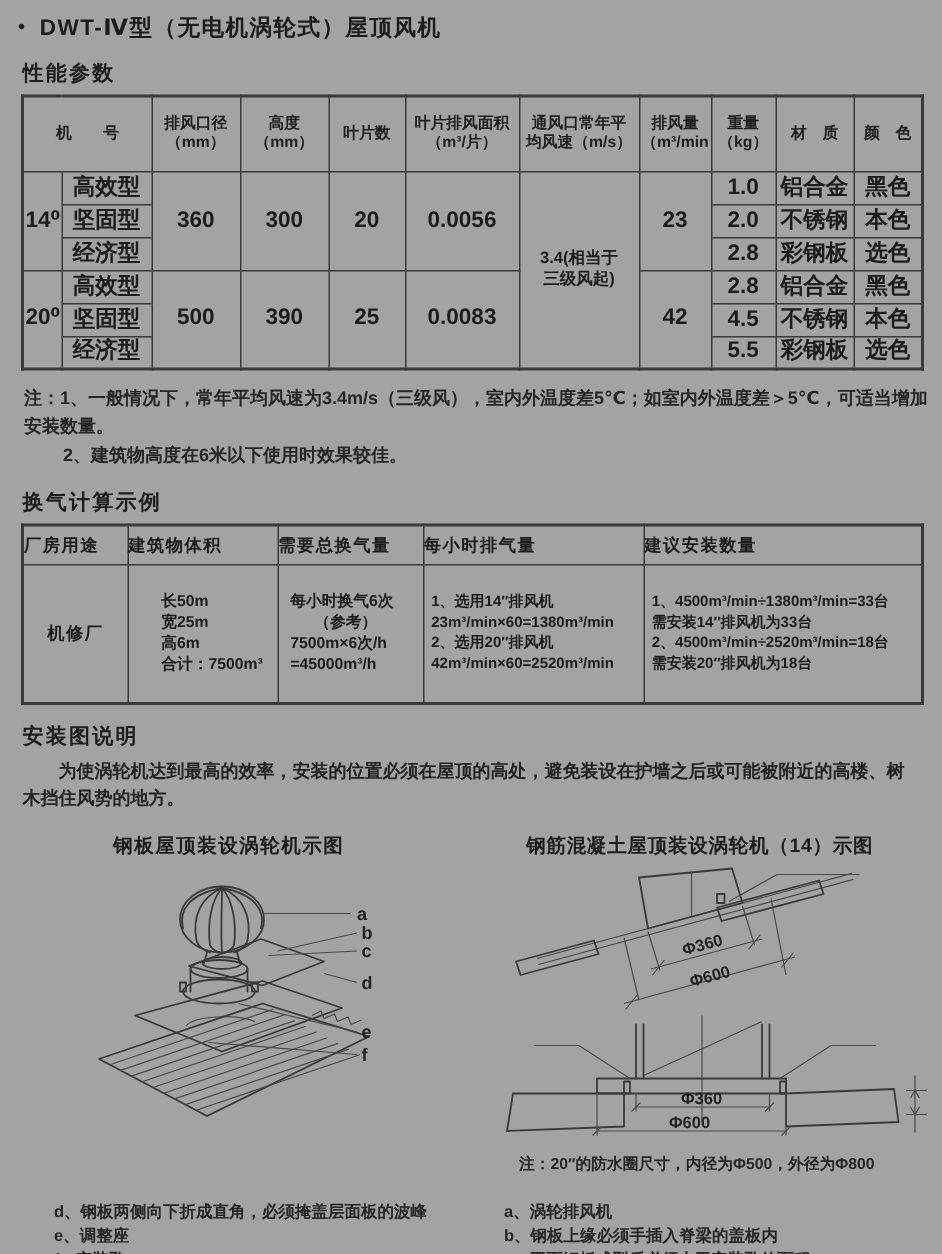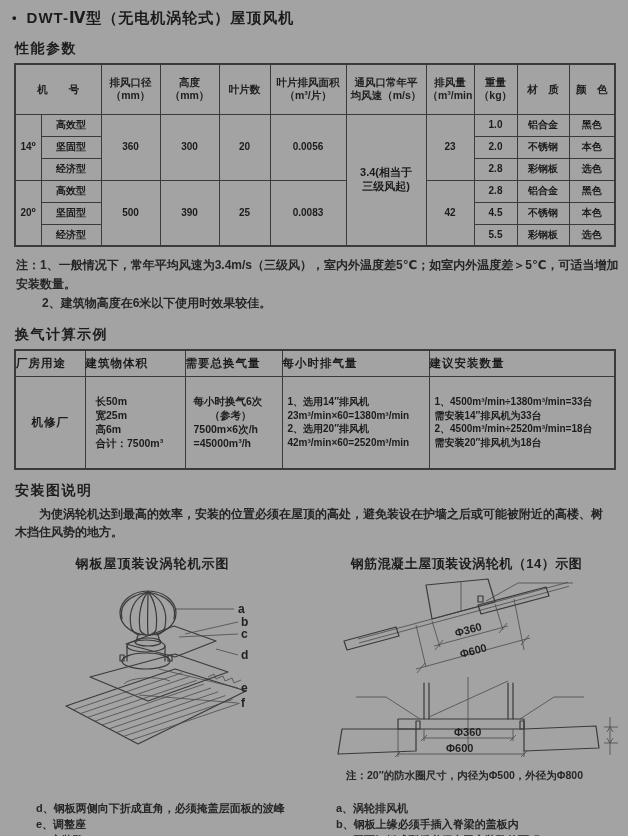--- a/index.html
+++ b/index.html
@@ -19,33 +19,33 @@
 
   table { border-collapse: collapse; table-layout: fixed; width: 600px; margin-left: 14px; }
   table.perf { border: 2px solid #3a3a3a; }
   .perf th, .perf td {
     border: 1px solid #3a3a3a;
     text-align: center; vertical-align: middle;
     font-weight: bold; white-space: pre-line; line-height: 1.25;
     overflow: hidden; padding: 0 1px;
   }
   .perf th { font-size: 10.5px; height: 50px; color:#202020; }
-  .perf td { font-size: 10px; height: 22px; color:#1c1c1c; }
+  .perf td { font-size: 15px; height: 22px; color:#1c1c1c; }
   .perf td.wind { font-size: 11px; }
 
   .notes { margin: 9px 0 0 16px; font-size: 12px; font-weight: bold; line-height: 1.6; color:#262626; }
   .notes .n2 { padding-left: 26px; }
 
   table.exch { border: 2px solid #3a3a3a; }
   .exch th, .exch td { border: 1px solid #3a3a3a; font-weight: bold; vertical-align: middle; color:#1c1c1c; }
   .exch th { font-size: 11.5px; height: 27px; text-align: left; letter-spacing: 1px; }
   .exch td { height: 92px; font-size: 10.5px; }
   .exch td.c-usage { text-align: center; font-size: 11.5px; letter-spacing: 1px; }
   .exch td .ln { display: block; line-height: 1.35; }
-  .exch td.c-volume { padding-left: 10px; }
+  .exch td.c-volume { padding-left: 22px; }
   .exch td.c-required { padding-left: 8px; }
   .exch td.c-required .ln-ref { padding-left: 16px; }
   .exch td.c-hourly { padding-left: 5px; font-size: 10px; }
   .exch td.c-suggest { padding-left: 5px; font-size: 10px; }
 
   .install-para { margin: 5px 15px 0 15px; font-size: 12px; font-weight: bold; line-height: 1.55; text-indent: 2em; color:#242424; }
 
   .diagram-titles { display: flex; margin-top: 13px; }
   .diagram-titles .dt-left  { width: 305px; text-align: center; font-size: 13px; font-weight: bold; letter-spacing: 1px; color:#1d1d1d; }
   .diagram-titles .dt-right { width: 323px; text-align: center; font-size: 13px; font-weight: bold; letter-spacing: 0.5px; color:#1d1d1d; }

